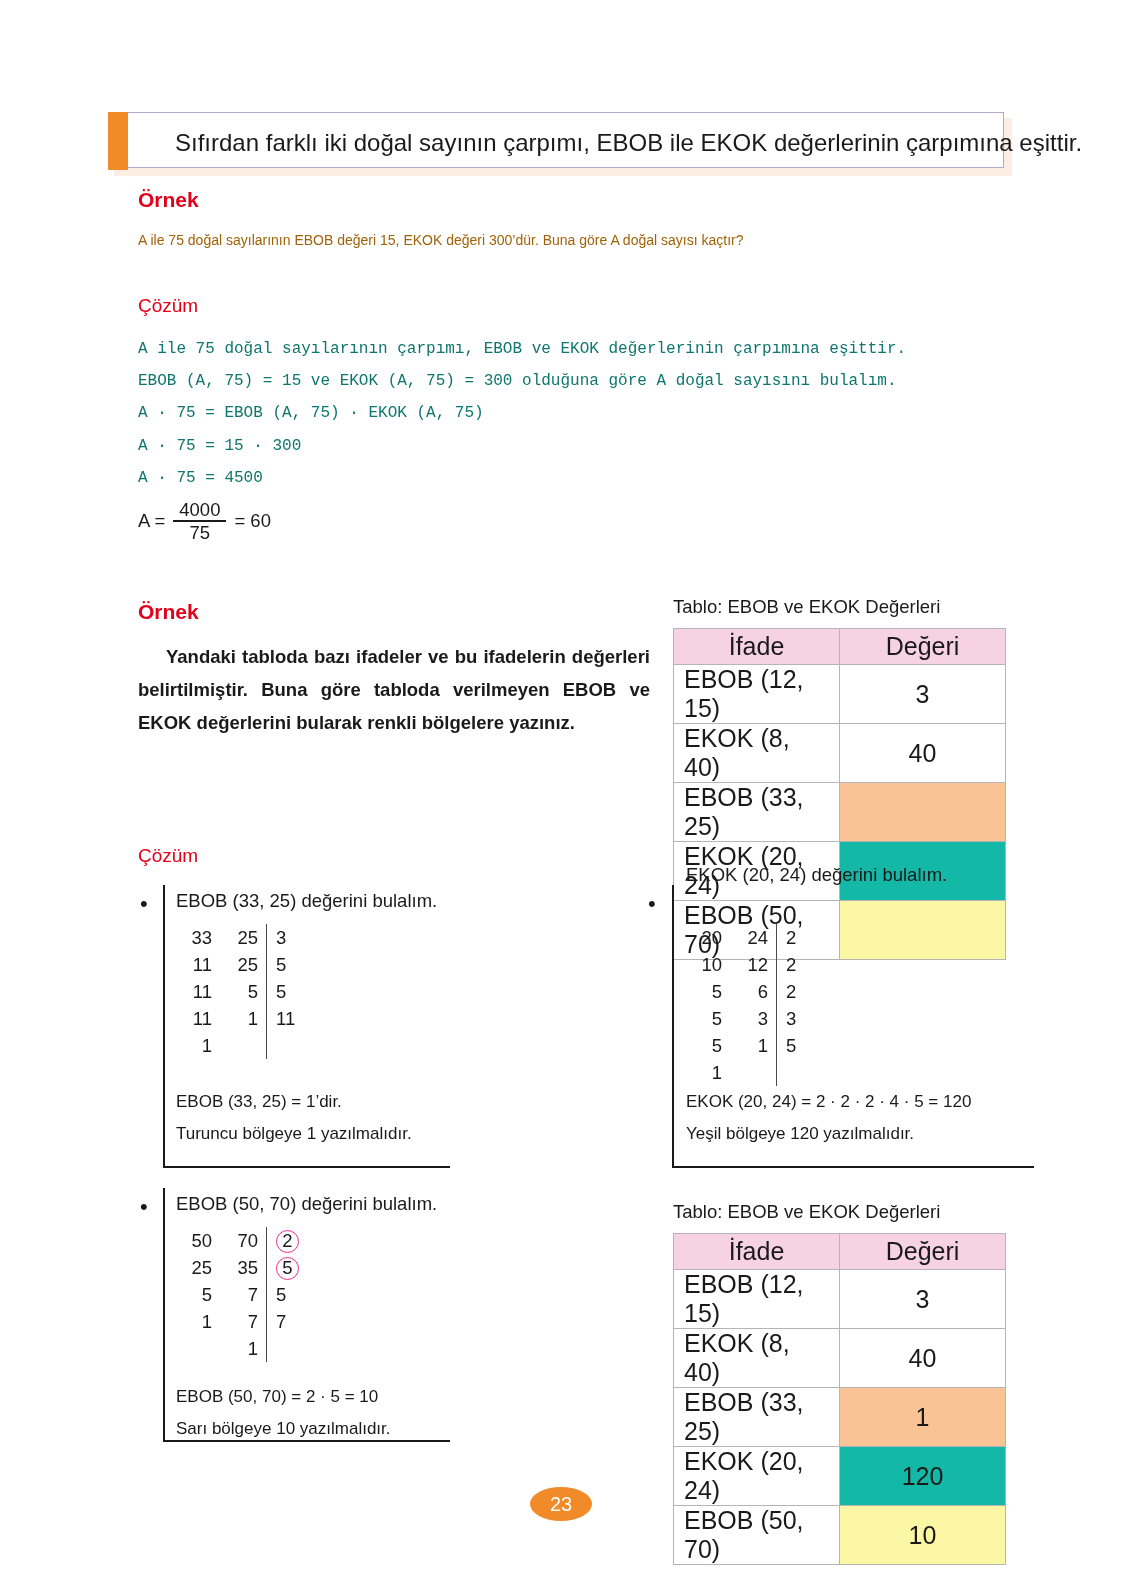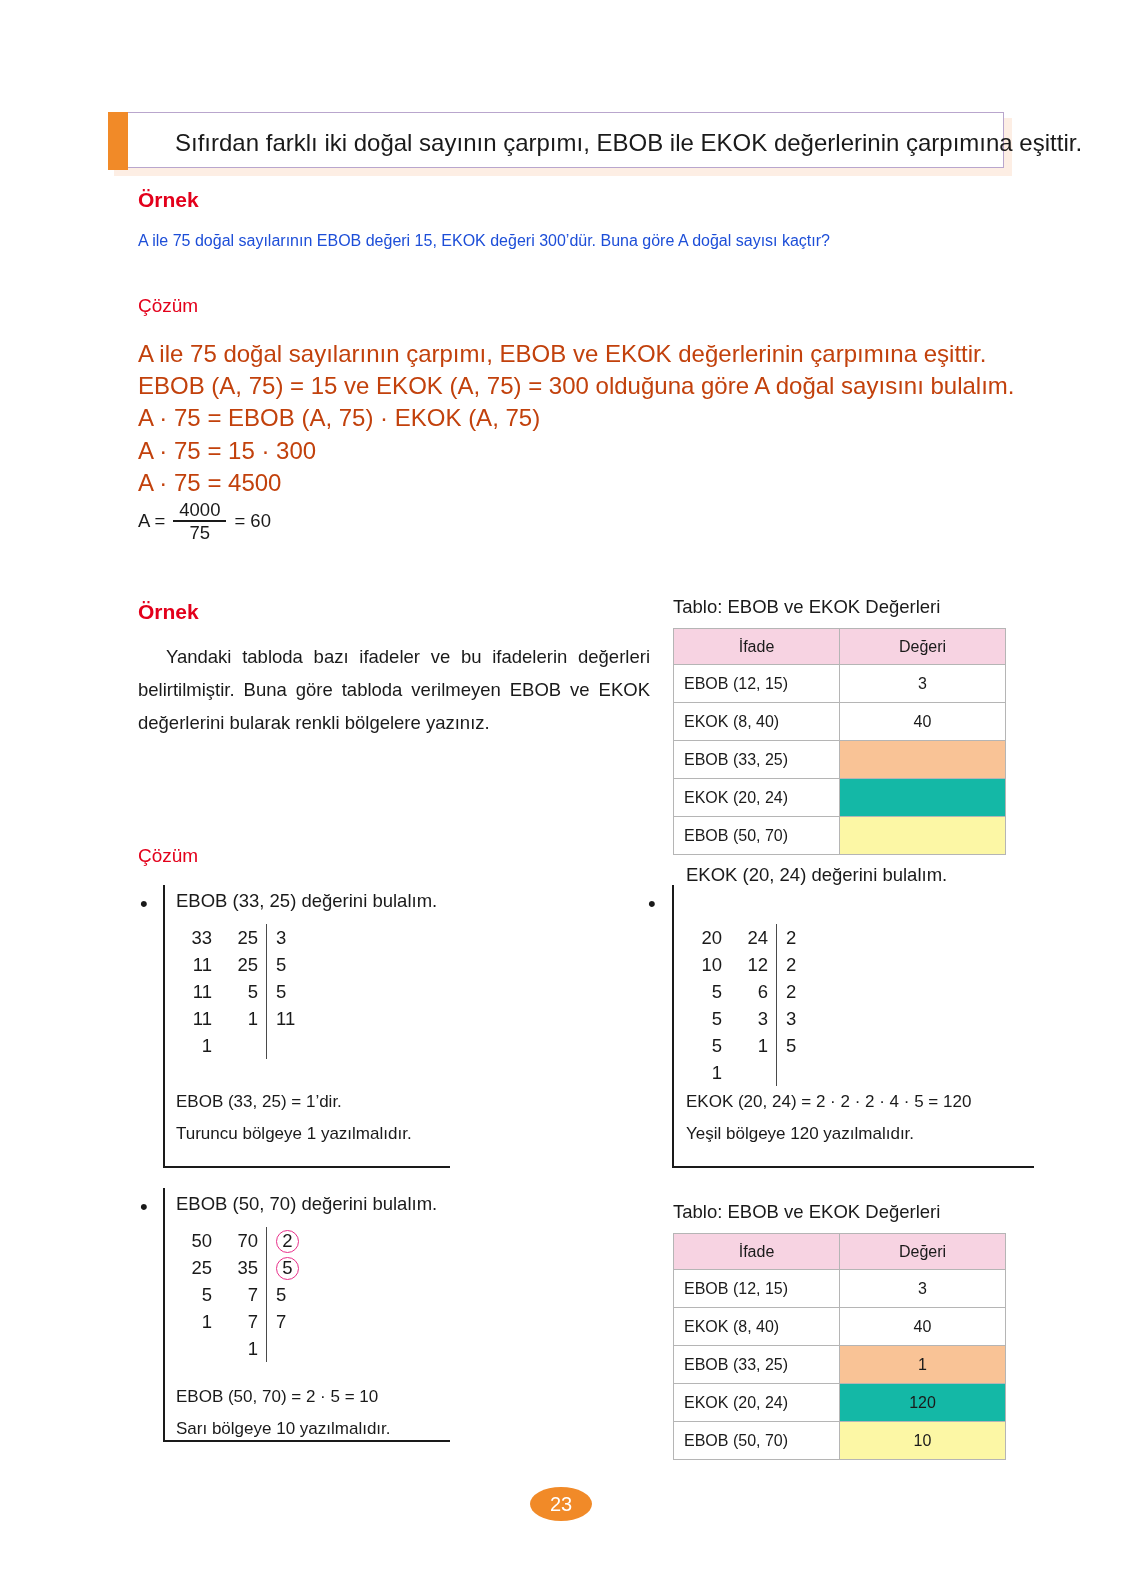--- a/index.html
+++ b/index.html
@@ -72,36 +72,37 @@
   }
   .heading-cozum {
     position: absolute;
     font-size: 19px;
     color: #e3001b;
   }
 
   
   .ptext {
     position: absolute;
-    font-size: 16px;
-    color: #1d4ed8;
+    font-size: 14px;
+    color: #a16207;
     white-space: nowrap;
   }
   .ptext-just {
     position: absolute;
     font-size: 18.5px;
     color: #1a1a1a;
     text-align: justify;
     line-height: 33px;
   }
   .mline {
     position: absolute;
-    font-size: 24px;
-    color: #c2410c;
-    white-space: nowrap;
+    font-size: 16px;
+    color: #0f766e;
+    white-space: nowrap;
+    font-family: Liberation Mono, monospace;
   }
 
   
   .frac-row {
     position: absolute;
     display: flex;
     align-items: center;
     font-size: 18.5px;
   }
   .frac {
@@ -122,21 +123,21 @@
   
   .tbl-caption {
     position: absolute;
     font-size: 18.5px;
     color: #1a1a1a;
     white-space: nowrap;
   }
   table.vals {
     position: absolute;
     border-collapse: collapse;
-    font-size: 16px;
+    font-size: 25px;
     table-layout: fixed;
   }
   table.vals th, table.vals td {
     border: 1.2px solid #b5b5b5;
     height: 38px;
     padding: 0 10px;
     font-weight: normal;
     box-sizing: border-box;
   }
   table.vals th {
@@ -263,21 +264,21 @@
     <span class="frac">
       <span class="num">4000</span>
       <span class="bar"></span>
       <span class="den">75</span>
     </span>
     <span>= 60</span>
   </div>
 
   <div class="heading-ornek" style="left:138px; top:600px;">Örnek</div>
 
-  <div class="ptext-just" style="left:138px; top:640px; width:512px; text-indent:28px;">Yandaki tabloda bazı ifadeler ve bu ifadelerin değerleri belirtilmiştir. Buna göre tabloda verilmeyen EBOB ve EKOK değerlerini bularak renkli bölgelere yazınız.</div>
+  <div class="ptext-just" style="left:138px; top:640px; width:512px; text-indent:28px;font-weight:bold;">Yandaki tabloda bazı ifadeler ve bu ifadelerin değerleri belirtilmiştir. Buna göre tabloda verilmeyen EBOB ve EKOK değerlerini bularak renkli bölgelere yazınız.</div>
 
   <div class="tbl-caption" style="left:673px; top:596px;">Tablo: EBOB ve EKOK Değerleri</div>
 
   <table class="vals" style="left:673px; top:628px; width:332px;">
     <colgroup>
         <col style="width:166px">
         <col style="width:166px">
       </colgroup>
     <thead>
       <tr>

